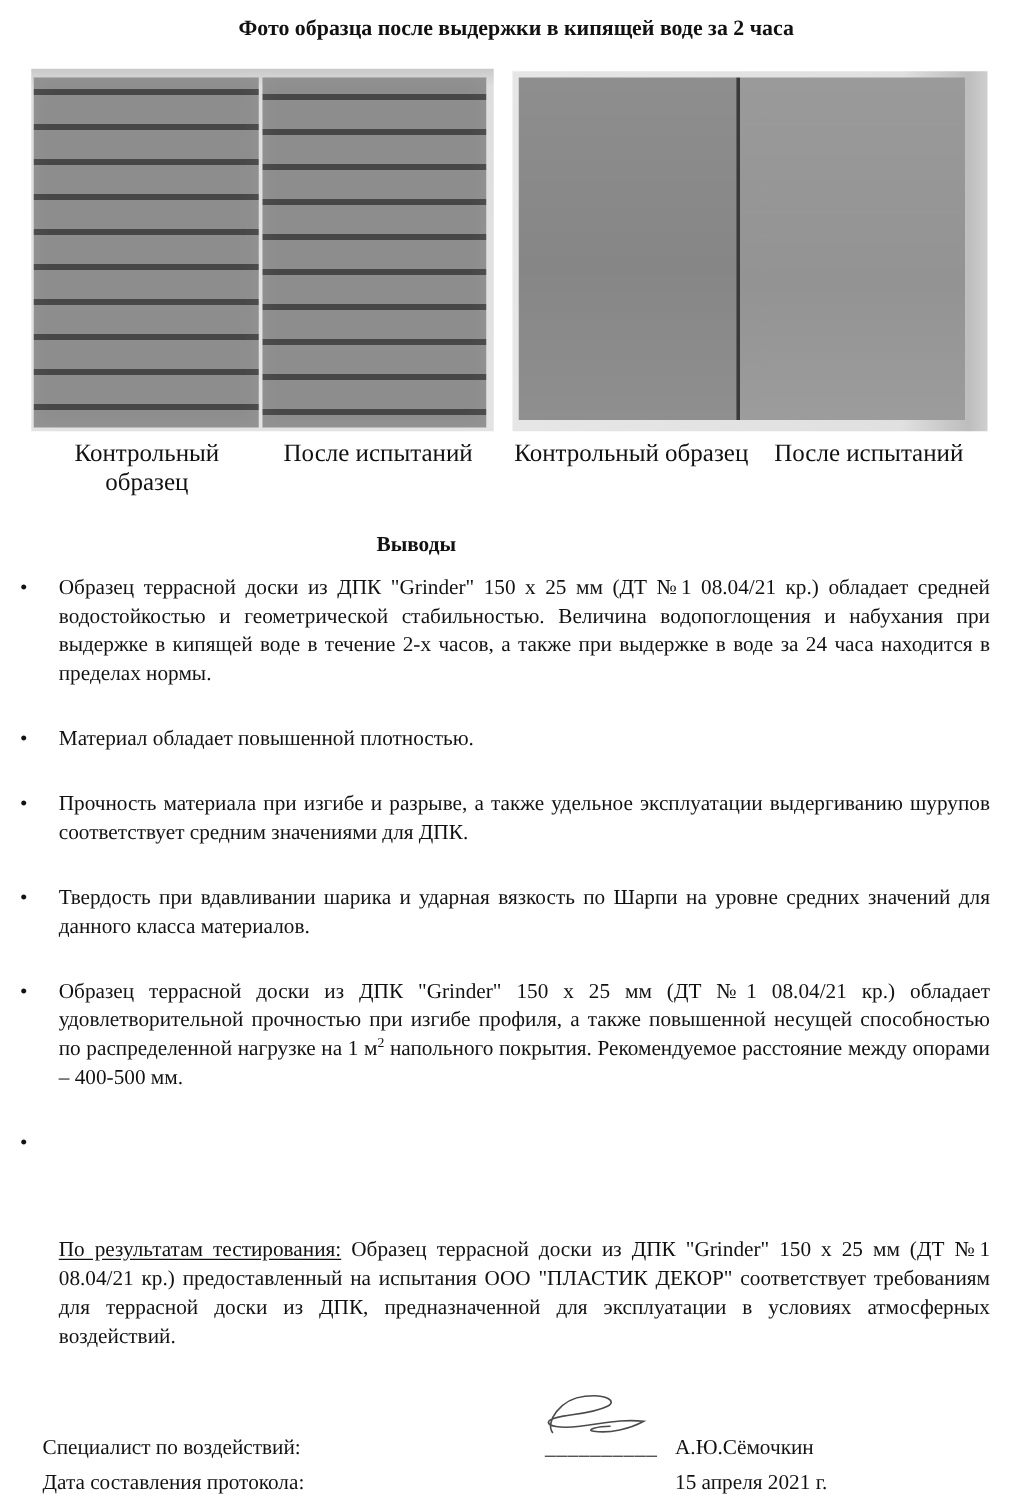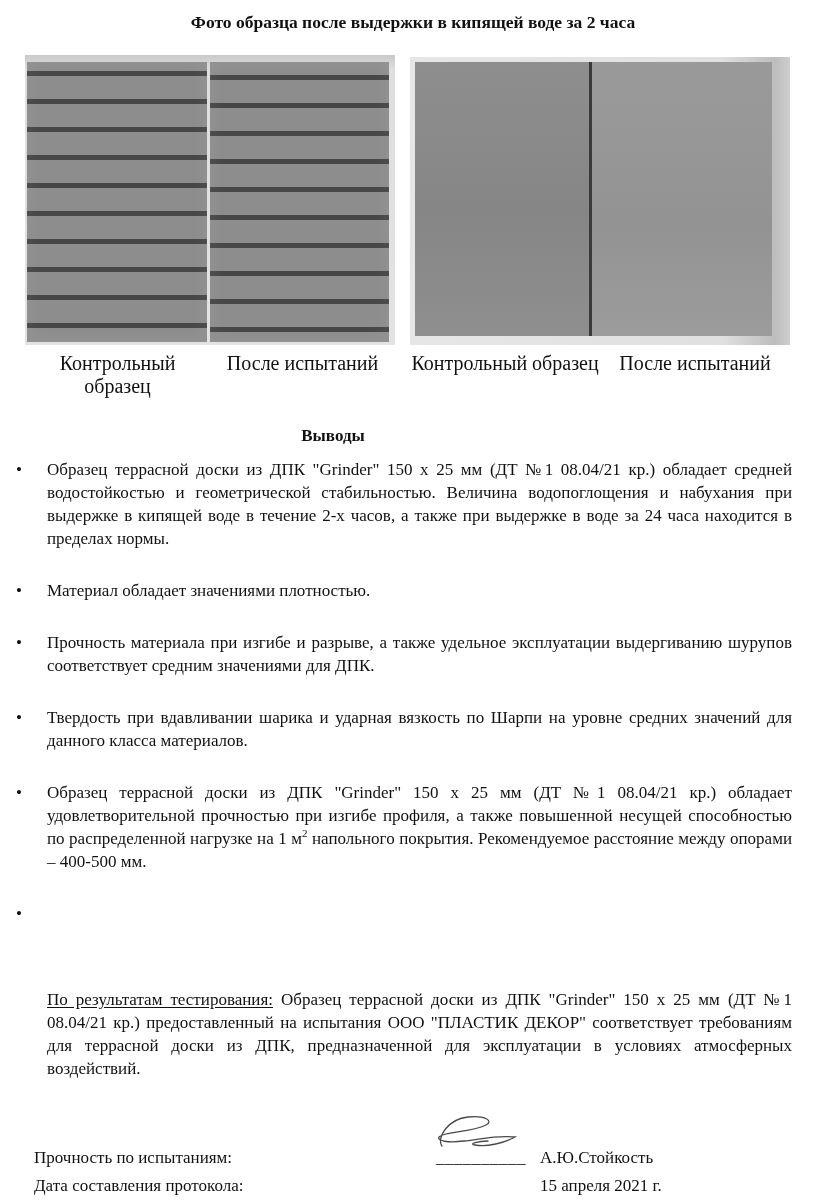--- a/index.html
+++ b/index.html
@@ -85,21 +85,21 @@
     <span>После испытаний</span>
   </div>
 
   <div class="concl-heading">Выводы</div>
 
   <ul class="concl-list">
     <li>
       <span class="marker">•</span><span>Образец террасной доски из ДПК "Grinder" 150 х 25 мм (ДТ №1 08.04/21 кр.) обладает средней водостойкостью и геометрической стабильностью. Величина водопоглощения и набухания при выдержке в кипящей воде в течение 2-х часов, а также при выдержке в воде за 24 часа находится в пределах нормы.</span><sup></sup><span></span>
     </li>
     <li>
-      <span class="marker">•</span><span>Материал обладает значениями плотностью.</span><sup></sup><span></span>
+      <span class="marker">•</span><span>Материал обладает повышенной плотностью.</span><sup></sup><span></span>
     </li>
     <li>
       <span class="marker">•</span><span>Прочность материала при изгибе и разрыве, а также удельное эксплуатации выдергиванию шурупов соответствует средним значениями для ДПК.</span><sup></sup><span></span>
     </li>
     <li>
       <span class="marker">•</span><span>Твердость при вдавливании шарика и ударная вязкость по Шарпи на уровне средних значений для данного класса материалов.</span><sup></sup><span></span>
     </li>
     <li>
       <span class="marker">•</span><span>Образец террасной доски из ДПК "Grinder" 150 х 25 мм (ДТ №1 08.04/21 кр.) обладает удовлетворительной прочностью при изгибе профиля, а также повышенной несущей способностью по распределенной нагрузке на 1 м</span><sup>2</sup><span> напольного покрытия. Рекомендуемое расстояние между опорами – 400-500 мм.</span>
     </li>
@@ -108,19 +108,19 @@
     </li>
   </ul>
 
   <div class="summary">
     <span class="u">По результатам тестирования:</span><span> Образец террасной доски из ДПК "Grinder" 150 х 25 мм (ДТ №1 08.04/21 кр.) предоставленный на испытания ООО "ПЛАСТИК ДЕКОР" соответствует требованиям для террасной доски из ДПК, предназначенной для эксплуатации в условиях атмосферных воздействий.</span>
   </div>
 
   <svg class="sig-scribble" width="100" height="48" viewBox="0 0 100 48">
     <path d="M14 36 C8 28, 20 9, 40 7 C57 5, 66 11, 58 15 C42 23, 16 21, 11 27 C9 31, 20 33, 36 31 C54 29, 68 25, 87 27 C76 33, 60 37, 47 35 C40 34, 50 31, 60 31" fill="none" stroke="#4a4a4a" stroke-width="1.3" stroke-linecap="round"></path>
   </svg>
-  <div class="sig-label-1">Прочность по испытаниям:</div>
+  <div class="sig-label-1">Специалист по воздействий:</div>
   <div class="sig-line">__________</div>
-  <div class="sig-name">А.Ю.Стойкость</div>
+  <div class="sig-name">А.Ю.Сёмочкин</div>
   <div class="sig-label-2">Дата составления протокола:</div>
   <div class="sig-date">15 апреля 2021 г.</div>
 
 </div>
 
 </body></html>

